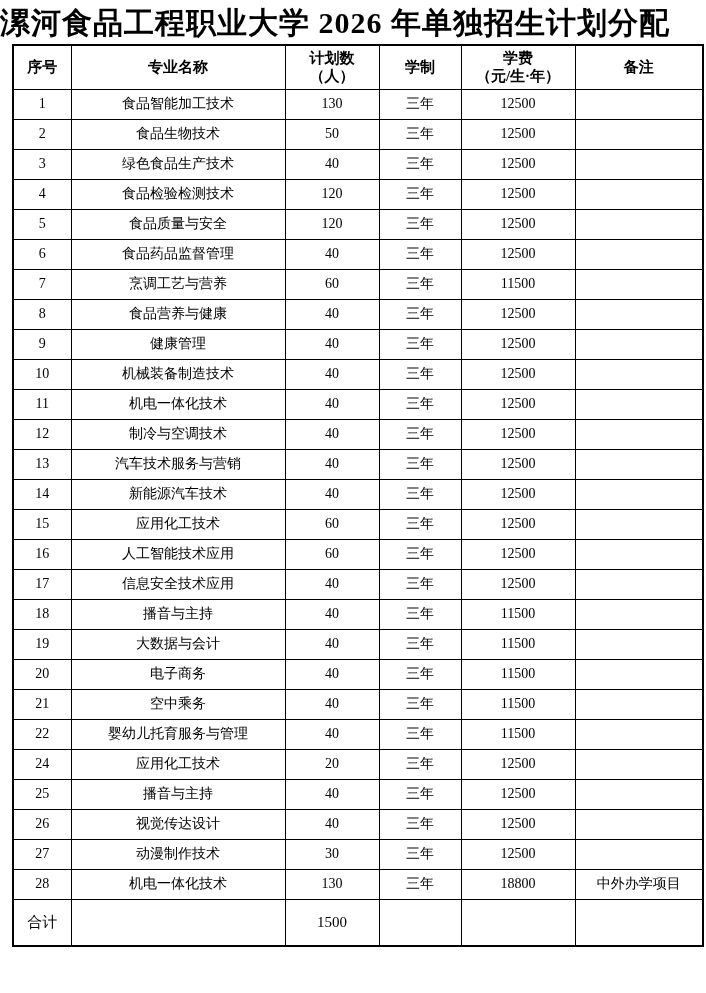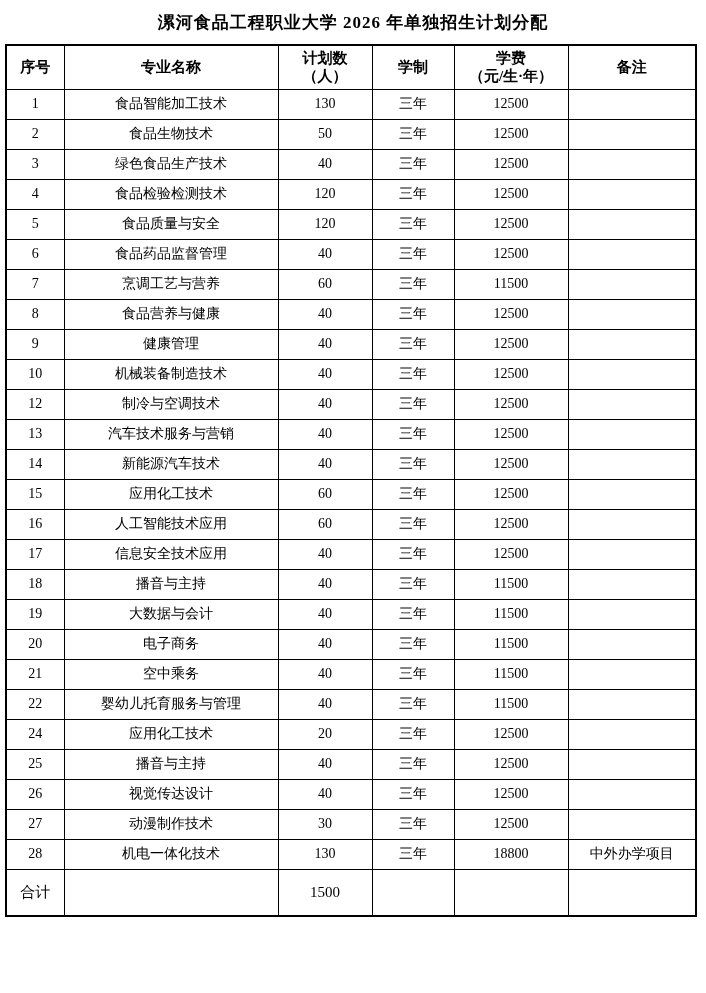--- a/index.html
+++ b/index.html
@@ -9,31 +9,30 @@
     font-family: "Liberation Serif", "DejaVu Serif", serif;
     color: #000000;
   }
   .page {
     width: 706px;
     height: 993px;
     background: #ffffff;
     padding-top: 6px;
   }
   .title {
-    text-align: center;
-    font-size: 17px;
+    font-size: 30px;
     font-weight: bold;
     letter-spacing: 1px;
     line-height: 34px;
     margin-bottom: 4px;
     font-family: "Liberation Serif", "DejaVu Serif", serif;
   }
   table.plan {
     border-collapse: collapse;
-    margin-left: 5px;
+    margin-left: 12px;
     width: 690px;
     table-layout: fixed;
     border-radius: 26px;
   }
   table.plan th, table.plan td {
     border: 1px solid #000000;
     text-align: center;
     vertical-align: middle;
     font-size: 14px;
     line-height: 1.25;
@@ -158,20 +157,28 @@
         </tr>
         <tr>
           <td>10</td>
           <td>机械装备制造技术</td>
           <td>40</td>
           <td>三年</td>
           <td>12500</td>
           <td></td>
         </tr>
         <tr>
+          <td>11</td>
+          <td>机电一体化技术</td>
+          <td>40</td>
+          <td>三年</td>
+          <td>12500</td>
+          <td></td>
+        </tr>
+        <tr>
           <td>12</td>
           <td>制冷与空调技术</td>
           <td>40</td>
           <td>三年</td>
           <td>12500</td>
           <td></td>
         </tr>
         <tr>
           <td>13</td>
           <td>汽车技术服务与营销</td>

